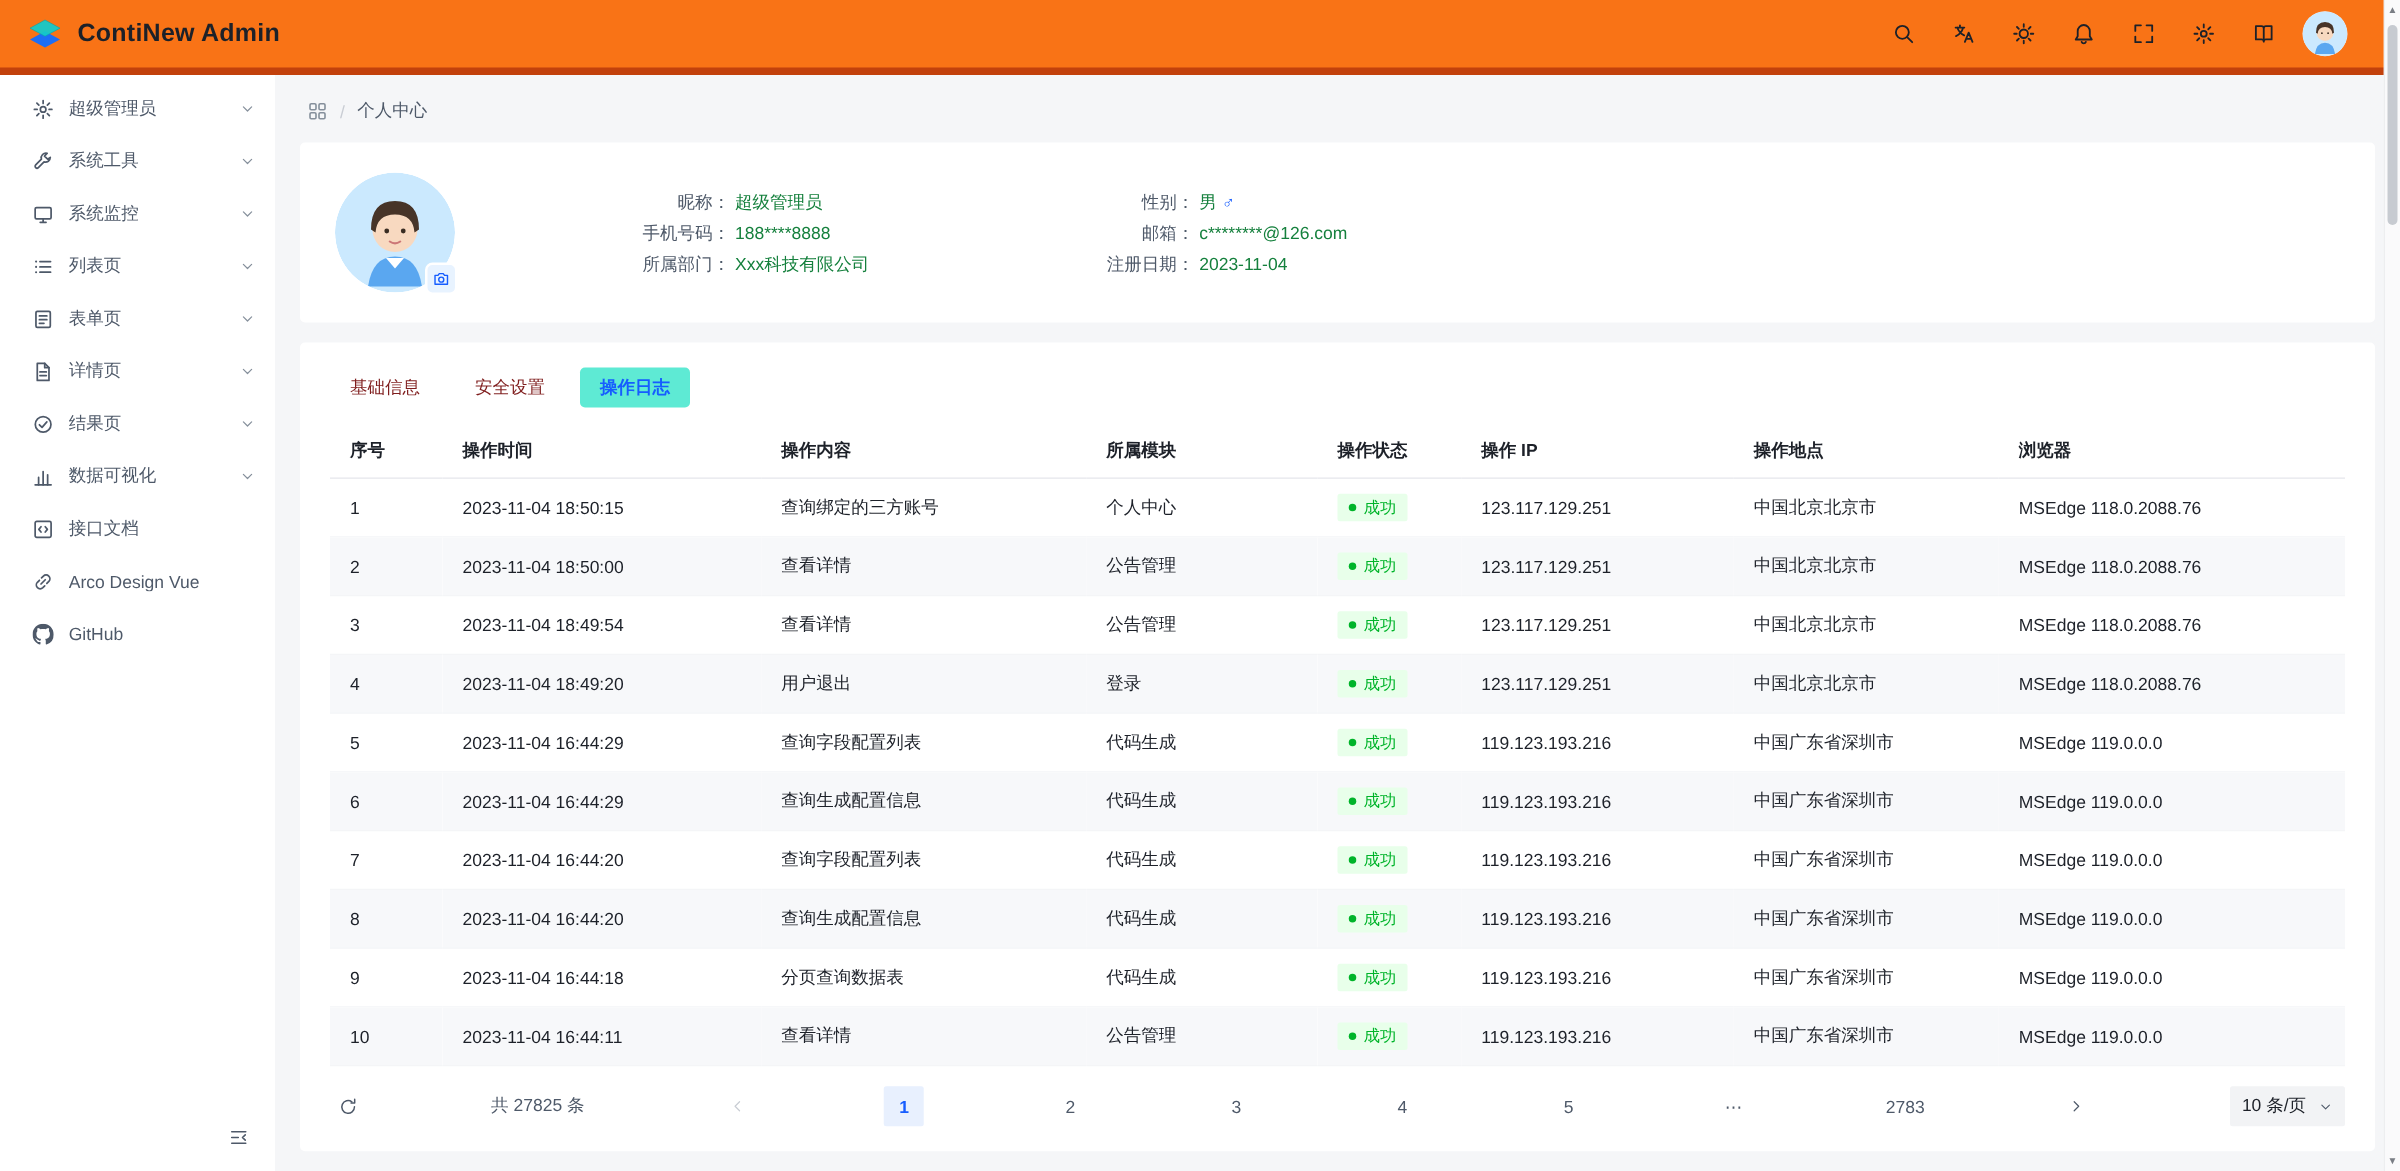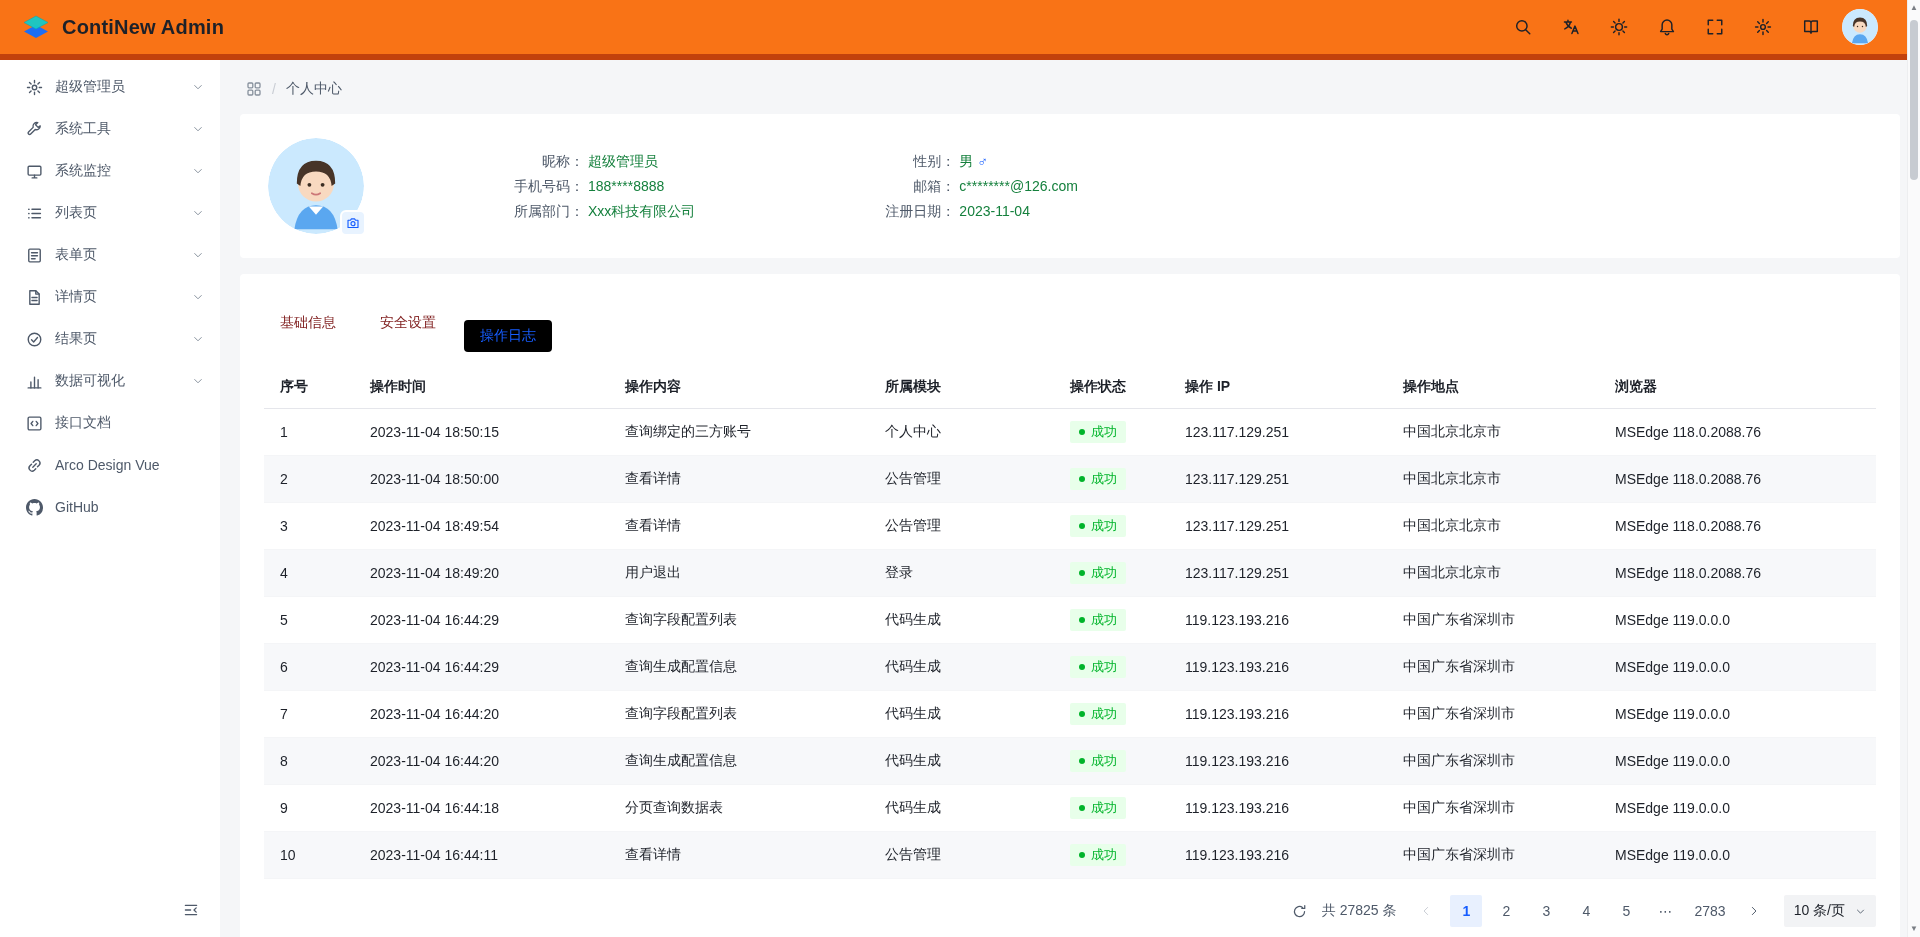--- a/index.html
+++ b/index.html
@@ -79,21 +79,21 @@
   .p-label { width:110px; text-align:right; color:#4E5969; flex:0 0 auto; }
   .p-value { color:#15803d; margin-left:4px; }
   .male-symbol { color:var(--primary); margin-left:4px; font-weight:700; }
 
   
   .tabs-card { margin-top:16px; padding:20px 24px 12px; flex:0 0 auto; }
   .tabs { display:flex; align-items:center; gap:12px; }
   .tab {
     padding:7px 16px; border-radius:4px; color:#7f1d1d; cursor:pointer; font-size:14px; white-space:nowrap;
   }
-  .tab.active { background:#000000; color:var(--primary); font-weight:400;margin-top:26px; }
+  .tab.active { background:#5eead4; color:var(--primary); font-weight:700; }
 
   
   table { width:100%; border-collapse:collapse; margin-top:14px; table-layout:fixed; }
   th, td { text-align:left; padding:12px 16px; font-size:14px; white-space:nowrap; overflow:hidden; text-overflow:ellipsis; }
   thead th { font-weight:600; color:#1D2129; border-bottom:1px solid #E5E6EB; background:#fff; }
   tbody td { color:#1D2129; border-bottom:1px solid #F4F5F7; }
   tbody tr:nth-child(even) { background:#F7F8FA; }
   th:nth-child(1), td:nth-child(1) { width:90px; }
   th:nth-child(2), td:nth-child(2) { width:255px; }
   th:nth-child(3), td:nth-child(3) { width:260px; }
@@ -102,21 +102,21 @@
   th:nth-child(6), td:nth-child(6) { width:218px; }
   th:nth-child(7), td:nth-child(7) { width:212px; }
   .status-badge {
     display:inline-flex; align-items:center; gap:6px;
     background:var(--success-bg); color:var(--success);
     padding:2px 9px; border-radius:2px; font-size:13px; line-height:18px;
   }
   .status-dot { width:6px; height:6px; border-radius:50%; background:var(--success); }
 
   
-  .pagination { display:flex; align-items:center; justify-content:flex-end; gap:8px; padding:16px 0 8px; color:#4E5969; }
+  .pagination { display:flex; align-items:center; justify-content:space-between; gap:8px; padding:16px 0 8px; color:#4E5969; }
   .pg-refresh { width:28px; height:28px; display:flex; align-items:center; justify-content:center; color:#4E5969; cursor:pointer; }
   .pg-refresh svg { width:15px; height:15px; }
   .pg-total { margin:0 6px 0 0; color:#4E5969; font-size:14px; }
   .pg-arrow { width:32px; height:32px; display:flex; align-items:center; justify-content:center; color:#4E5969; cursor:pointer; border-radius:2px; }
   .pg-arrow.disabled { color:#C9CDD4; cursor:default; }
   .pg-arrow svg { width:12px; height:12px; }
   .page-btn {
     min-width:32px; height:32px; padding:0 4px; display:flex; align-items:center; justify-content:center;
     border-radius:2px; color:#4E5969; cursor:pointer; font-size:14px;
   }

